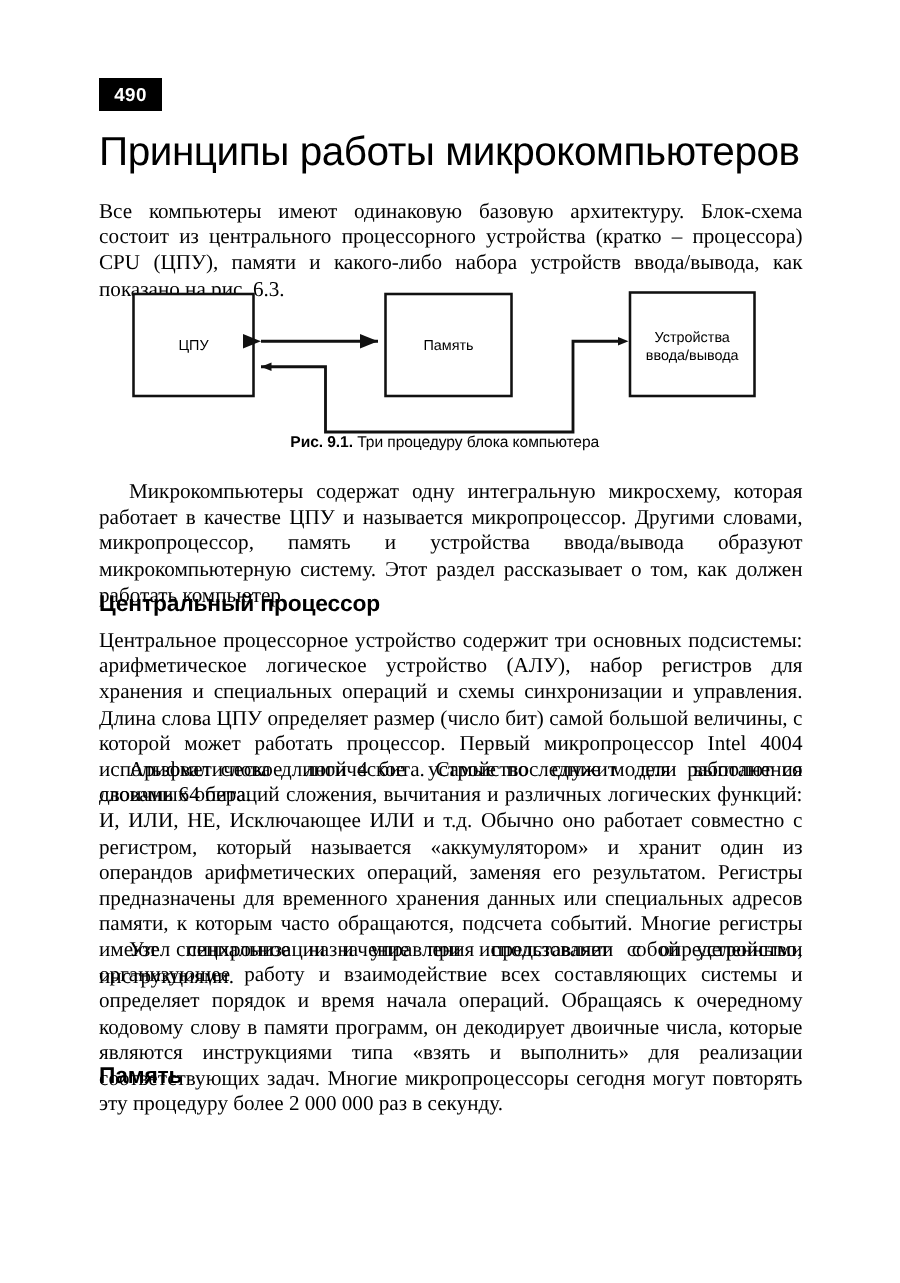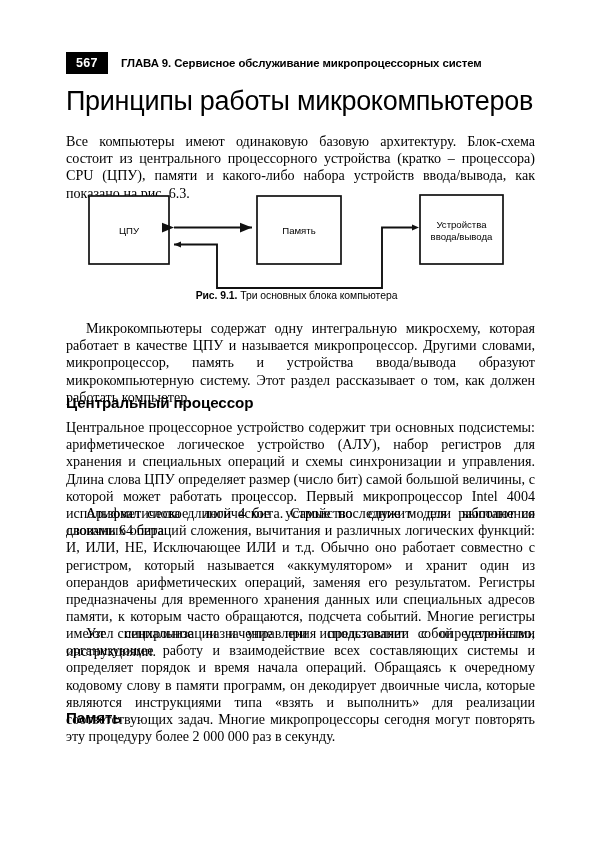--- a/index.html
+++ b/index.html
@@ -135,22 +135,21 @@
     text-anchor: middle;
     fill: #000;
   }
 </style>
 </head>
 <body>
 
 <div class="page">
 
   <div class="running-head">
-    <span class="page-badge">567</span>
-    <span class="chapter-title">ГЛАВА 9. Сервисное обслуживание микропроцессорных систем</span>
+    <span class="page-badge">490</span>
   </div>
 
   <h1 class="h1">Принципы работы микрокомпьютеров</h1>
 
   <div class="tb" id="intro-para">
     <p class="para">Все компьютеры имеют одинаковую базовую архитектуру. Блок-схема состоит из центрального процессорного устройства (кратко – процессора) CPU (ЦПУ), памяти и какого-либо набора устройств ввода/вывода, как показано на рис. 6.3.</p>
   </div>
 
   <div class="figure">
     <svg class="figure-canvas" viewBox="0 0 469 105" preserveAspectRatio="none">
@@ -177,21 +176,21 @@
 
       <polyline points="112,54.5 155,54.5 155,98 320,98 320,37.5 353,37.5" fill="none" stroke="#111111" stroke-width="1.9"></polyline>
 
       <path d="M112,54.5 L119,51.6 L119,57.4 z" fill="#111111"></path>
 
       <path d="M357,37.5 L350,34.6 L350,40.4 z" fill="#111111"></path>
     </svg>
 
     <div class="figcaption">
       <b>Рис. 9.1.</b>
-      <span>Три основных блока компьютера</span>
+      <span>Три процедуру блока компьютера</span>
     </div>
   </div>
 
   <div class="tb" id="micro-para">
     <p class="para indent"><span>Микрокомпьютеры содержат одну интегральную микросхему, которая работает в качестве ЦПУ и называется </span><span class="it">микропроцессор.</span><span> Другими словами, микропроцессор, память и устройства ввода/вывода образуют микрокомпьютерную систему. Этот раздел рассказывает о том, как должен работать компьютер.</span></p>
   </div>
 
   <div class="tb" id="cpu-heading">
     <h2 class="h2">Центральный процессор</h2>
   </div>

